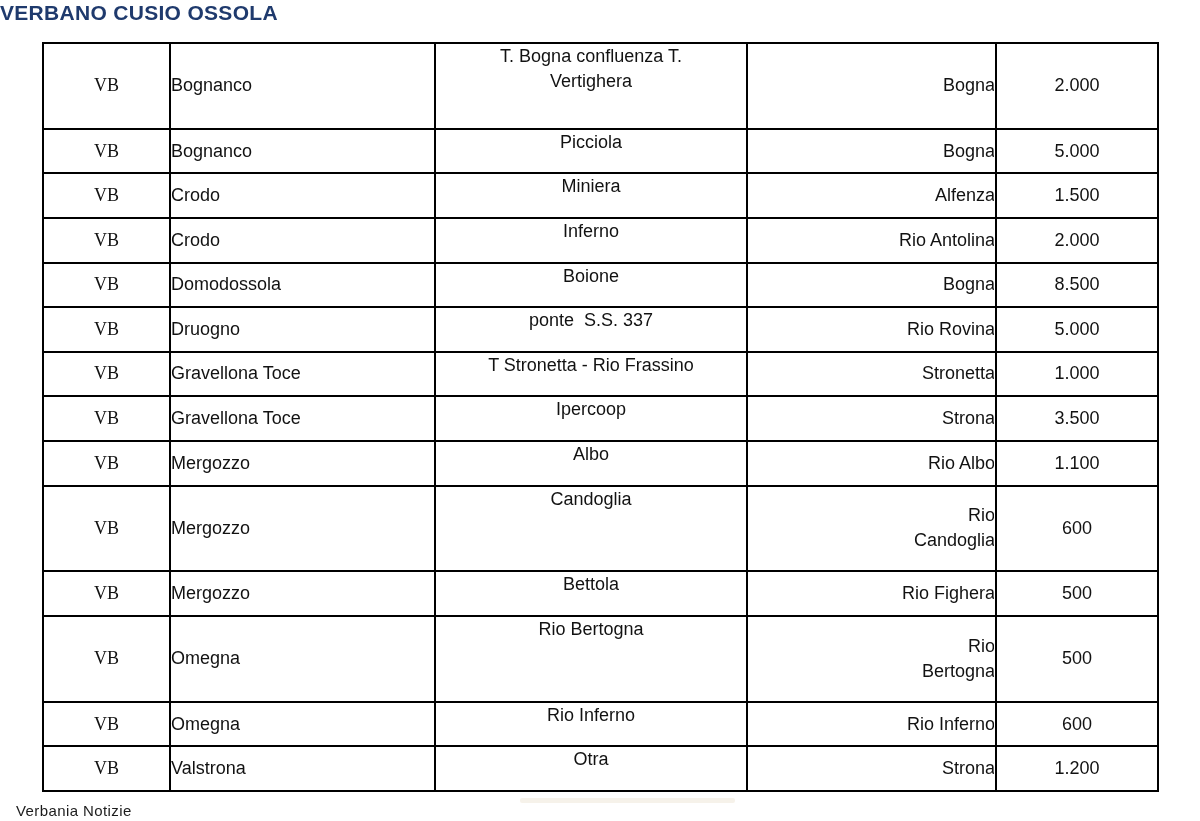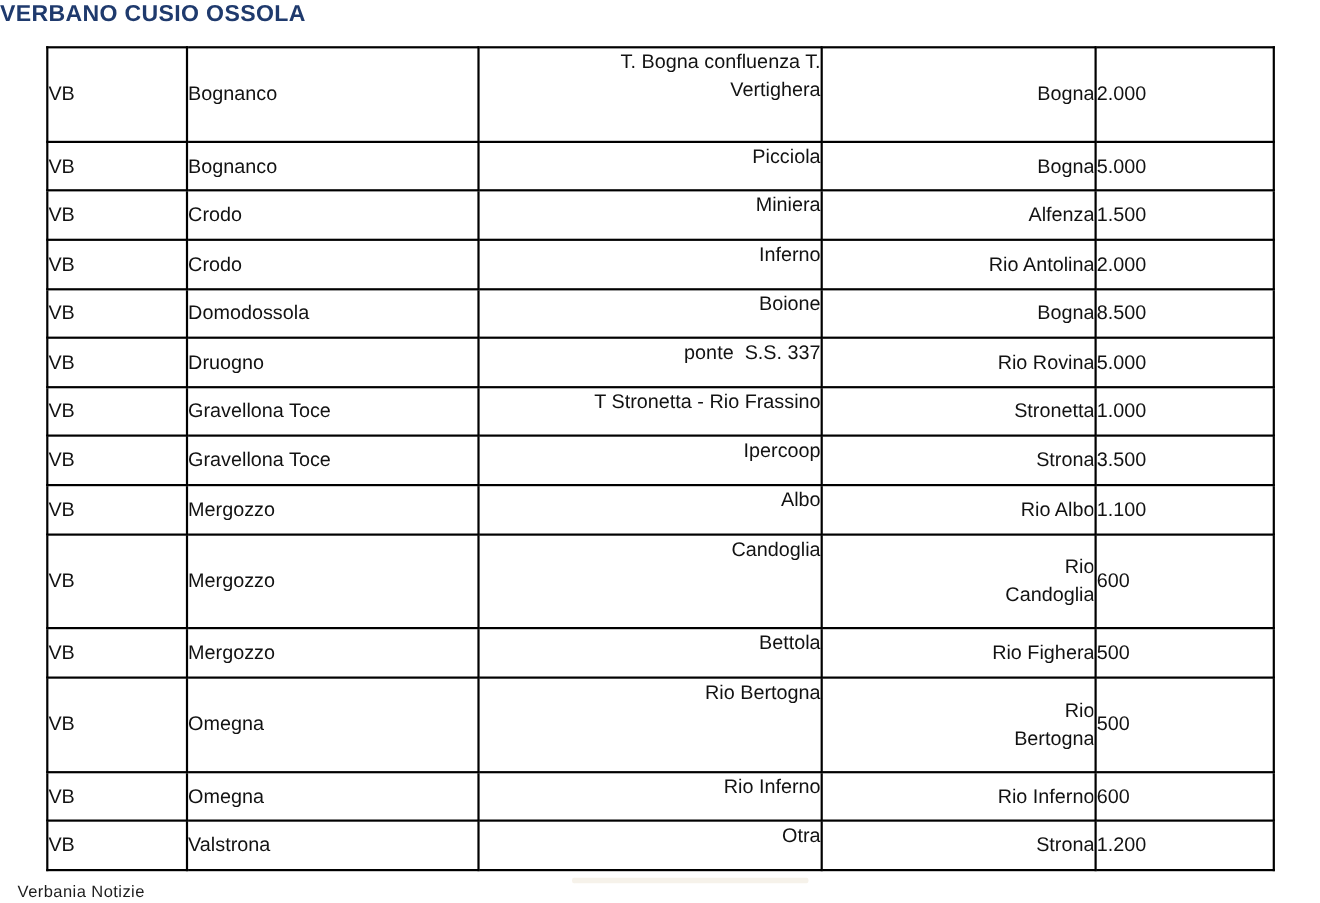--- a/index.html
+++ b/index.html
@@ -39,25 +39,25 @@
     color: #121212;
     white-space: pre-wrap;
     overflow: hidden;
     padding: 0;
   }
   col.w0 { width: 127px; }
   col.w1 { width: 265px; }
   col.w2 { width: 312px; }
   col.w3 { width: 249px; }
   col.w4 { width: 162px; }
-  td.c0 { vertical-align: middle; }
+  td.c0 { text-align: center; vertical-align: middle; font-family: Liberation Serif, serif; }
   td.c1 { text-align: left;   vertical-align: middle; padding-left: 9px; }
-  td.c2 { text-align: right;   vertical-align: top;    padding-left: 6px; padding-top: 1px; }
+  td.c2 { text-align: center;   vertical-align: top;    padding-left: 6px; padding-top: 1px; }
   td.c3 { text-align: right;   vertical-align: middle; padding-left: 6px; border-radius: 12px; }
-  td.c4 { text-align: left;  vertical-align: middle; padding-right: 9px; }
+  td.c4 { text-align: center;  vertical-align: middle; padding-right: 9px; }
   .source-credit {
     position: absolute;
     left: 16px;
     bottom: 2px;
     font-size: 15px;
     color: #1c1c1c;
     letter-spacing: 0.4px;
   }
   .clip-artifact {
     position: absolute;

